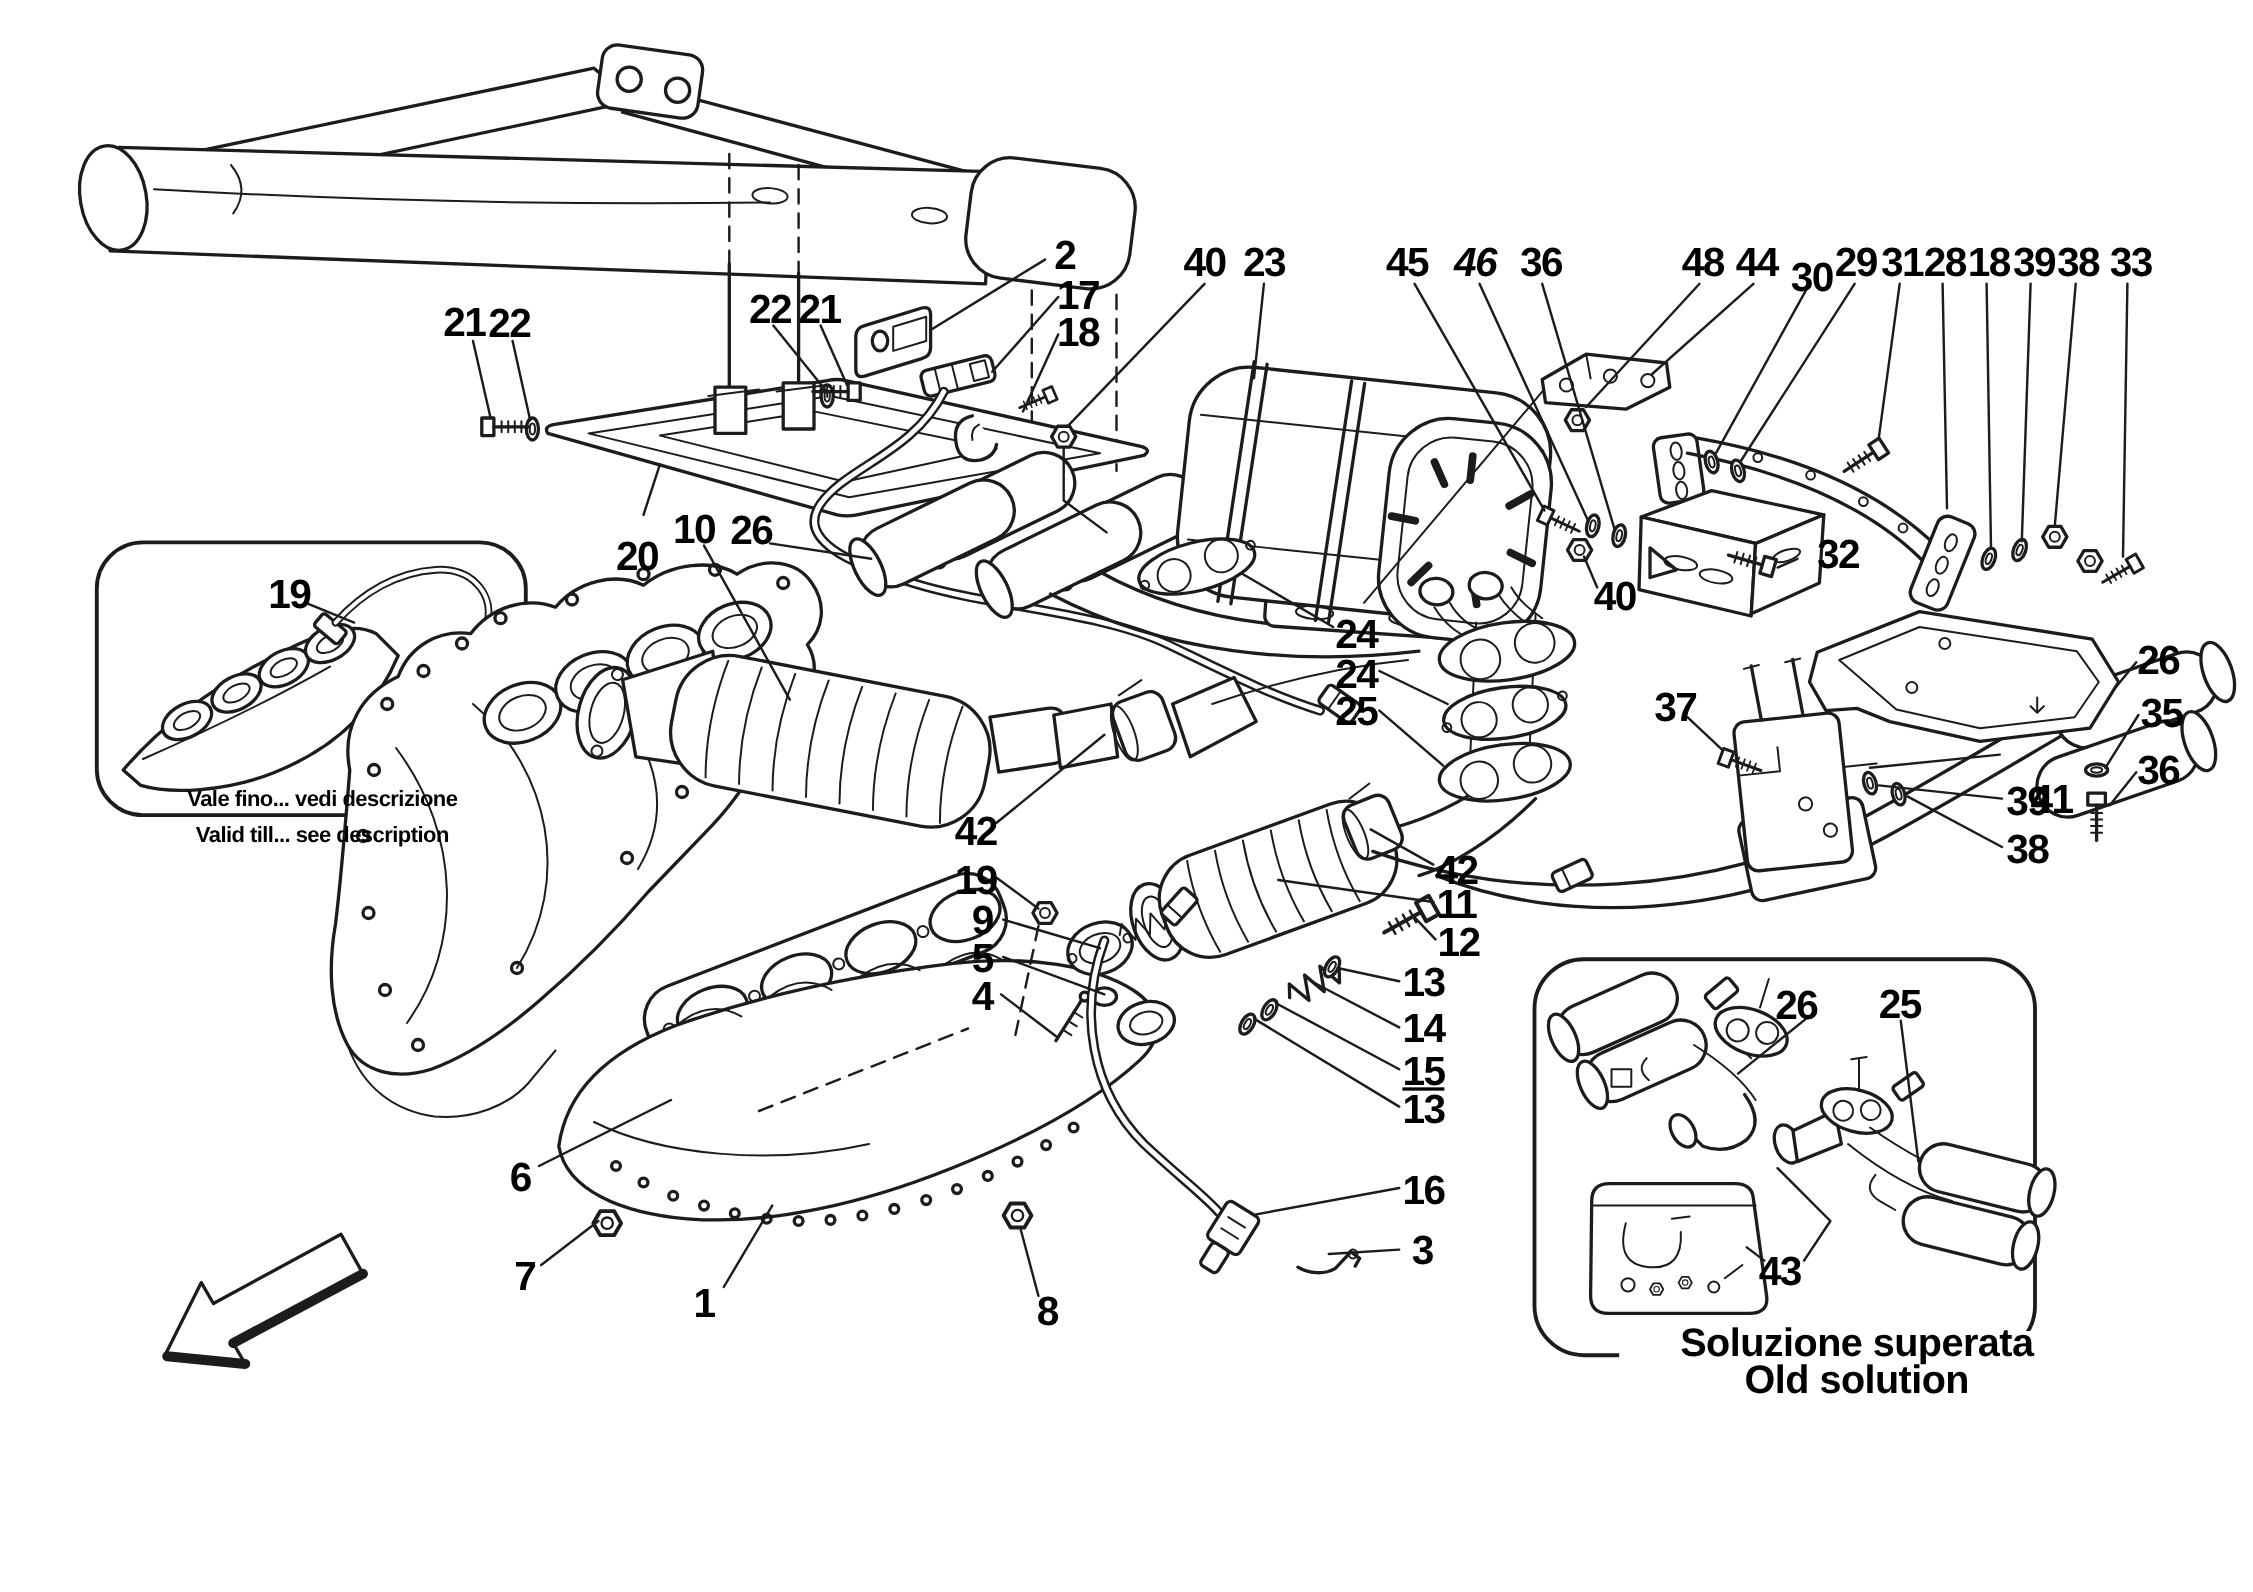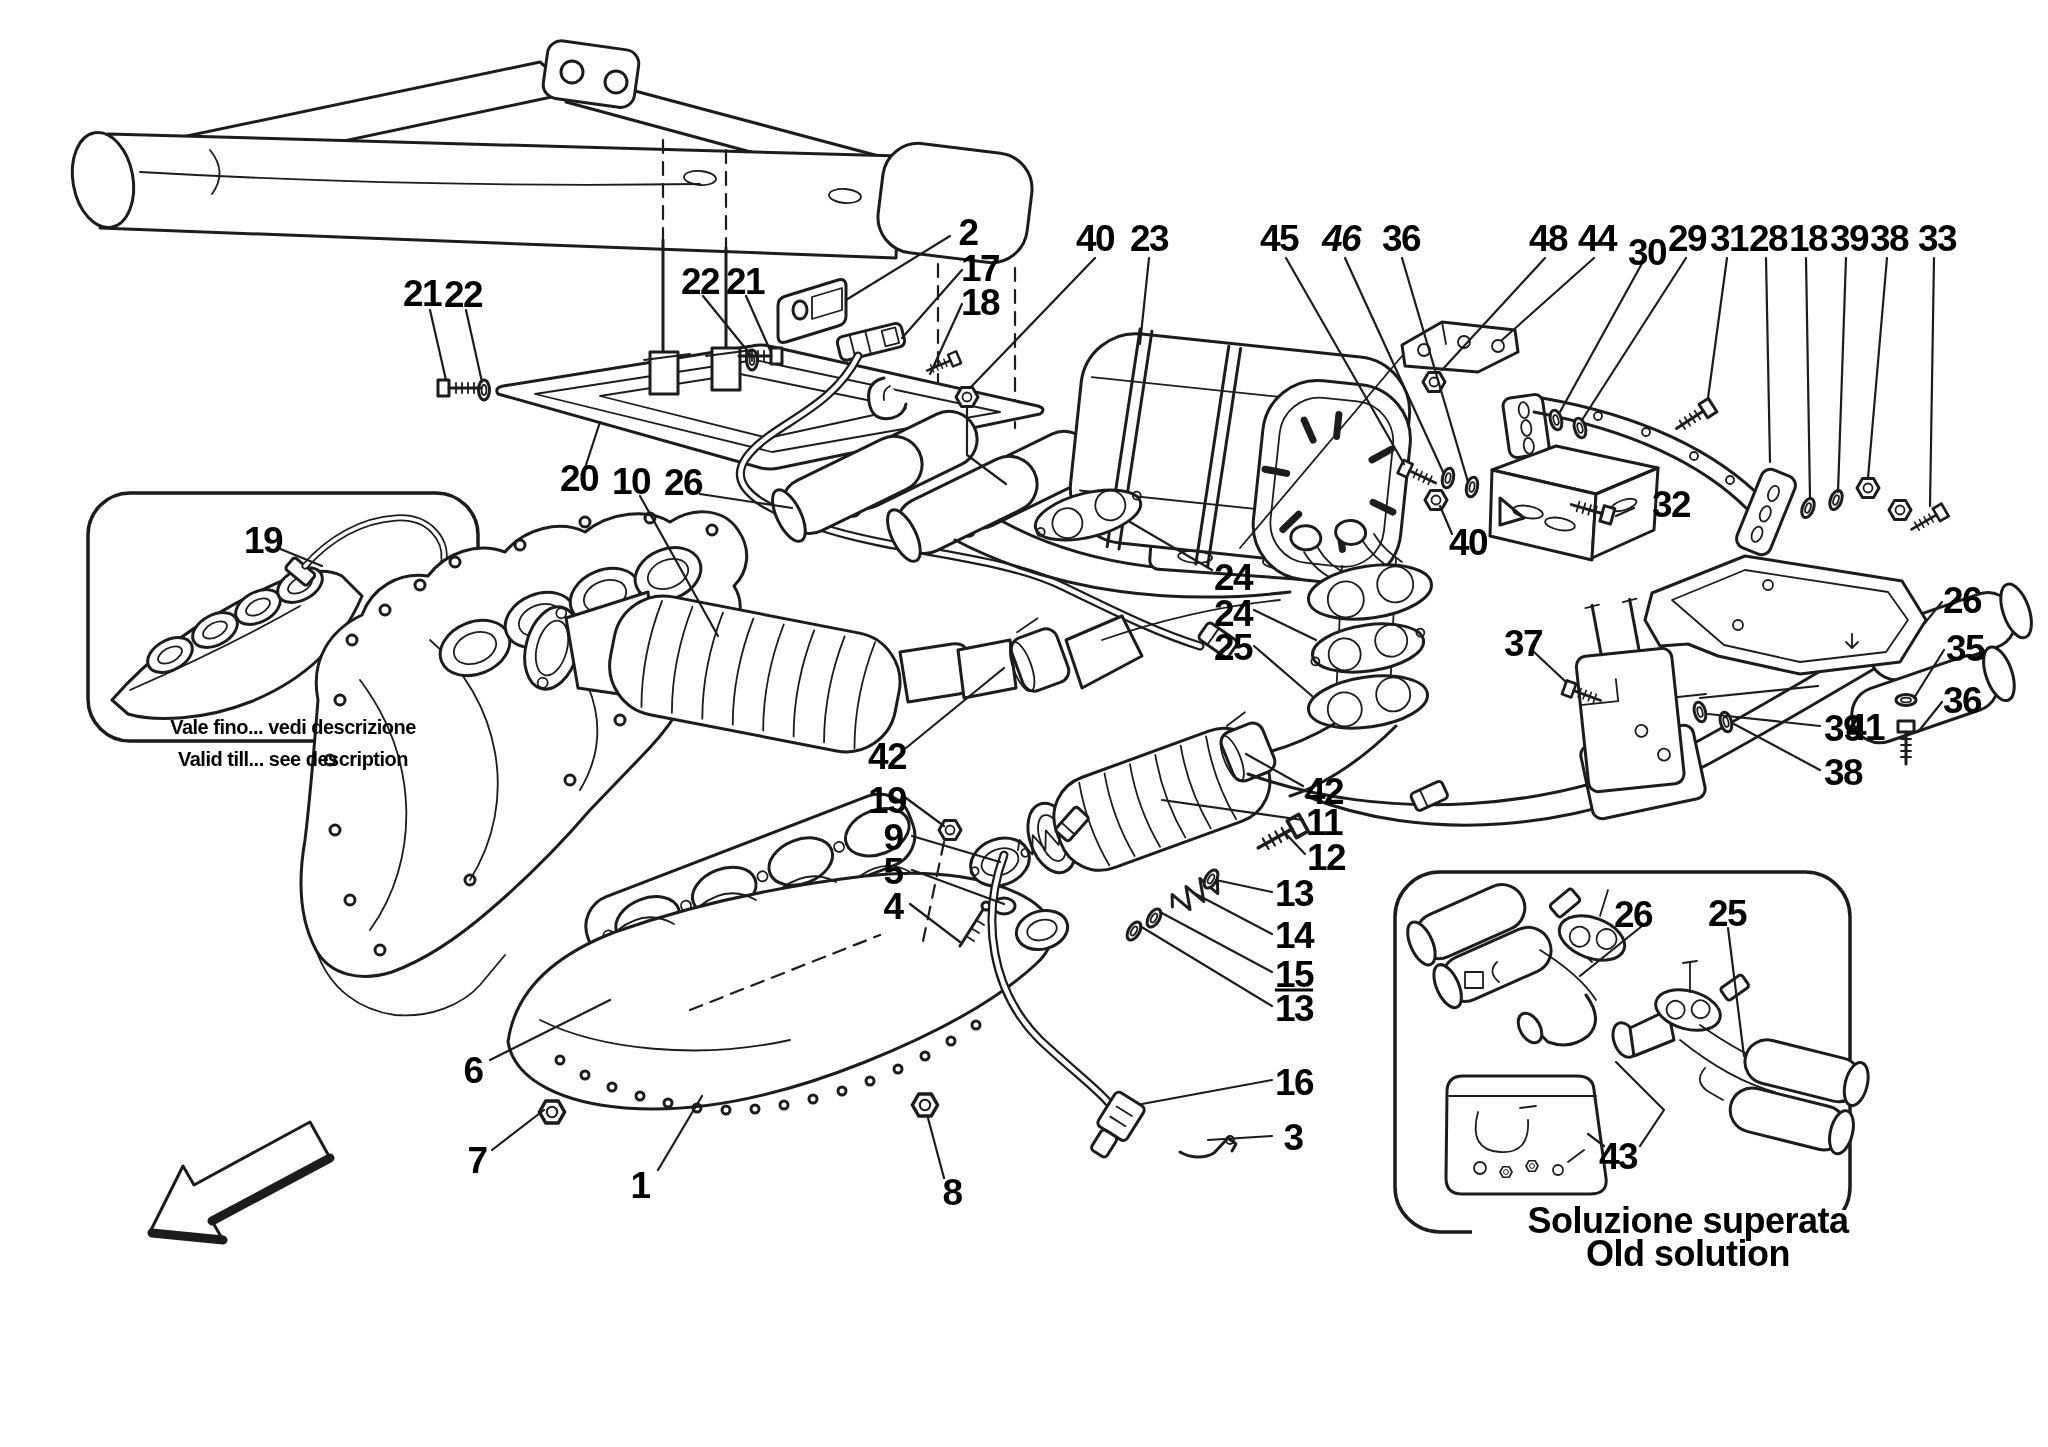--- a/index.html
+++ b/index.html
@@ -610,21 +610,21 @@
       <span class="lbl" style="left: 1849px; top: 238px;">39</span>
       <span class="lbl" style="left: 1889px; top: 238px;">38</span>
       <span class="lbl" style="left: 1937px; top: 238px;">33</span>
       <span class="lbl" style="left: 968px; top: 232px;">2</span>
       <span class="lbl" style="left: 980px; top: 268px;">17</span>
       <span class="lbl" style="left: 980px; top: 302px;">18</span>
       <span class="lbl" style="left: 422px; top: 293px;">21</span>
       <span class="lbl" style="left: 463px; top: 294px;">22</span>
       <span class="lbl" style="left: 700px; top: 281px;">22</span>
       <span class="lbl" style="left: 745px; top: 281px;">21</span>
-      <span class="lbl" style="left: 579px; top: 478px; text-align: right;">20</span>
+      <span class="lbl" style="left: 579px; top: 506px; text-align: right;">20</span>
       <span class="lbl" style="left: 631px; top: 481px;">10</span>
       <span class="lbl" style="left: 683px; top: 482px;">26</span>
       <span class="lbl" style="left: 263px; top: 540px;">19</span>
       <span class="lbl" style="left: 1233px; top: 577px;">24</span>
       <span class="lbl" style="left: 1233px; top: 613px;">24</span>
       <span class="lbl" style="left: 1233px; top: 647px;">25</span>
       <span class="lbl" style="left: 1468px; top: 542px;">40</span>
       <span class="lbl" style="left: 1655px; top: 504px; margin-left: 16px;">32</span>
       <span class="lbl" style="left: 1523px; top: 643px;">37</span>
       <span class="lbl" style="left: 1840px; top: 727px; margin-left: 25px;">41</span>

